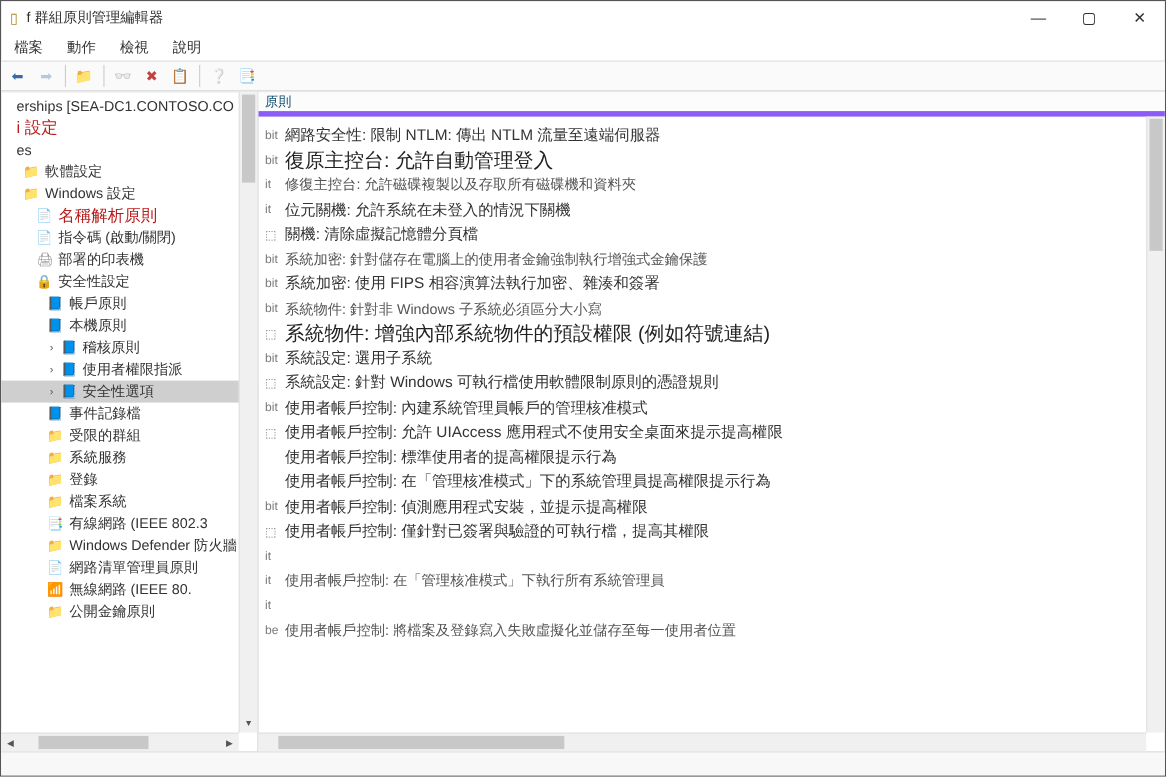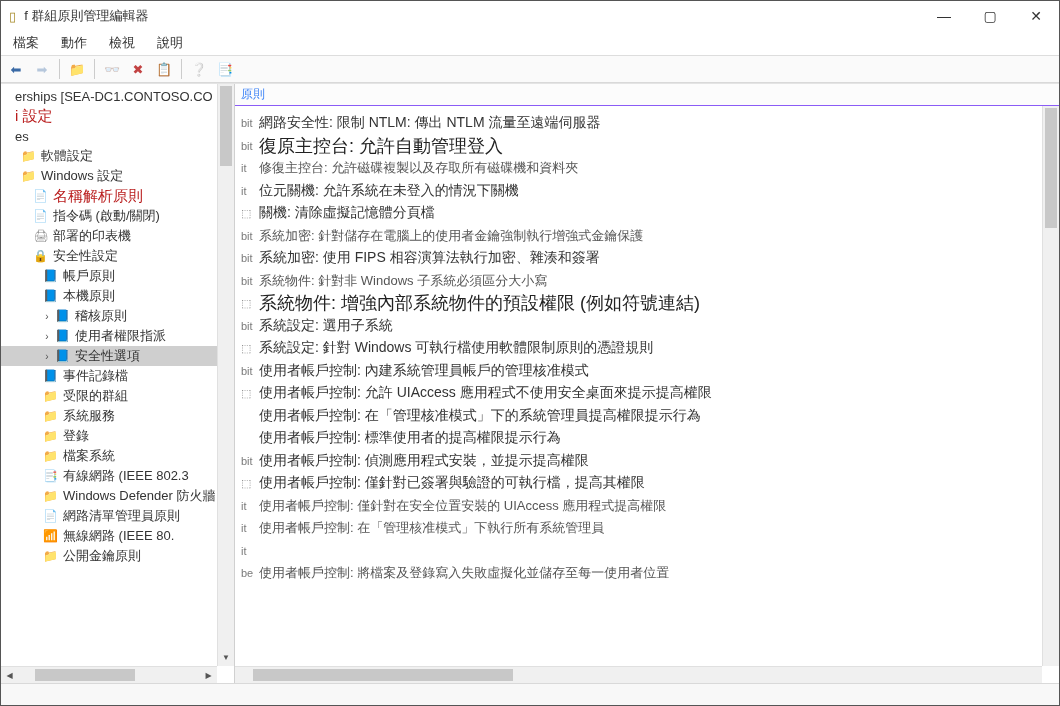--- a/index.html
+++ b/index.html
@@ -23,21 +23,21 @@
 .tn.bold .lbl{ color:#b91c1c; font-size:15px;}
 .tn.sel { background: #cfcfcf; }
 .lbl{ white-space:nowrap; overflow:hidden;}
 .tree-scroll-v { position:absolute; right:0; top:0; bottom:17px; width:17px; background:#f0f0f0; border-left:1px solid #e0e0e0;}
 .tree-scroll-v .thumb{ position:absolute; left:2px; right:2px; top:2px; height:80px; background:#c8c8c8;}
 .tree-scroll-v .arr{position:absolute;left:0;right:0;height:17px;display:flex;align-items:center;justify-content:center;font-size:8px;color:#555;}
 .tree-scroll-h { position:absolute; left:0; right:17px; bottom:0; height:17px; background:#f0f0f0; border-top:1px solid #e0e0e0;}
 .tree-scroll-h .thumb{ position:absolute; top:2px; bottom:2px; left:34px; width:100px; background:#c8c8c8;}
 .tree-scroll-h .arr{position:absolute;top:0;bottom:0;width:17px;display:flex;align-items:center;justify-content:center;font-size:8px;color:#555;}
 .content { flex: 1; display:flex; flex-direction:column; position: relative; }
-.col-header { height: 22px; border-bottom: 1px solid #8b5cf6; font-size: 12px; padding-left: 6px; display: flex; align-items: center; color: #3b82f6; background: #fcfcfc;}
+.col-header { height: 22px; border-bottom: 5px solid #8b5cf6; font-size: 12px; padding-left: 6px; display: flex; align-items: center; color: #0c4a6e; background: #fcfcfc;}
 .policy-list { flex:1; overflow: hidden; padding: 6px 6px 0 6px; color:#333;}
 .policy-list .row { display:flex; align-items:center; height:22.5px; font-size:14px; white-space:nowrap;}
 .policy-list .row .pico{ width:18px; display:flex; align-items:center; justify-content:flex-start; font-size:11px; color:#7a7a7a;}
 .policy-list .row.big { font-size:18px; color:#222;}
 .policy-list .row.small{ font-size:13px; color:#555;}
 .content-scroll-v { position:absolute; right:0; top:22px; bottom:17px; width:17px; background:#f0f0f0; border-left:1px solid #e0e0e0;}
 .content-scroll-v .thumb{ position:absolute; left:2px; right:2px; top:2px; height:120px; background:#c8c8c8;}
 .content-scroll-h { position:absolute; left:0; right:17px; bottom:0; height:17px; background:#f0f0f0; border-top:1px solid #e0e0e0;}
 .content-scroll-h .thumb{ position:absolute; top:2px; bottom:2px; left:18px; width:260px; background:#c8c8c8;}
 .statusbar { height: 22px; border-top: 1px solid #d9d9d9; background: #f8f8f8; }
@@ -263,37 +263,36 @@
         <div class="row ">
           <span class="pico">bit</span>
           <span>使用者帳戶控制: 內建系統管理員帳戶的管理核准模式</span>
         </div>
         <div class="row ">
           <span class="pico">⬚</span>
           <span>使用者帳戶控制: 允許 UIAccess 應用程式不使用安全桌面來提示提高權限</span>
         </div>
         <div class="row ">
           <span class="pico"></span>
+          <span>使用者帳戶控制: 標準使用者的提高權限提示行為</span>
+        </div>
+        <div class="row ">
+          <span class="pico"></span>
           <span>使用者帳戶控制: 在「管理核准模式」下的系統管理員提高權限提示行為</span>
         </div>
         <div class="row ">
-          <span class="pico"></span>
-          <span>使用者帳戶控制: 標準使用者的提高權限提示行為</span>
-        </div>
-        <div class="row ">
           <span class="pico">bit</span>
           <span>使用者帳戶控制: 偵測應用程式安裝，並提示提高權限</span>
         </div>
         <div class="row ">
           <span class="pico">⬚</span>
           <span>使用者帳戶控制: 僅針對已簽署與驗證的可執行檔，提高其權限</span>
         </div>
         <div class="row small">
           <span class="pico">it</span>
-          <span>使用者帳戶控制: 僅針對在安全位置安裝的 UIAccess 應用程式提高權限</span>
         </div>
         <div class="row small">
           <span class="pico">it</span>
           <span>使用者帳戶控制: 在「管理核准模式」下執行所有系統管理員</span>
         </div>
         <div class="row big">
           <span class="pico">it</span>
         </div>
         <div class="row small">
           <span class="pico">be</span>

